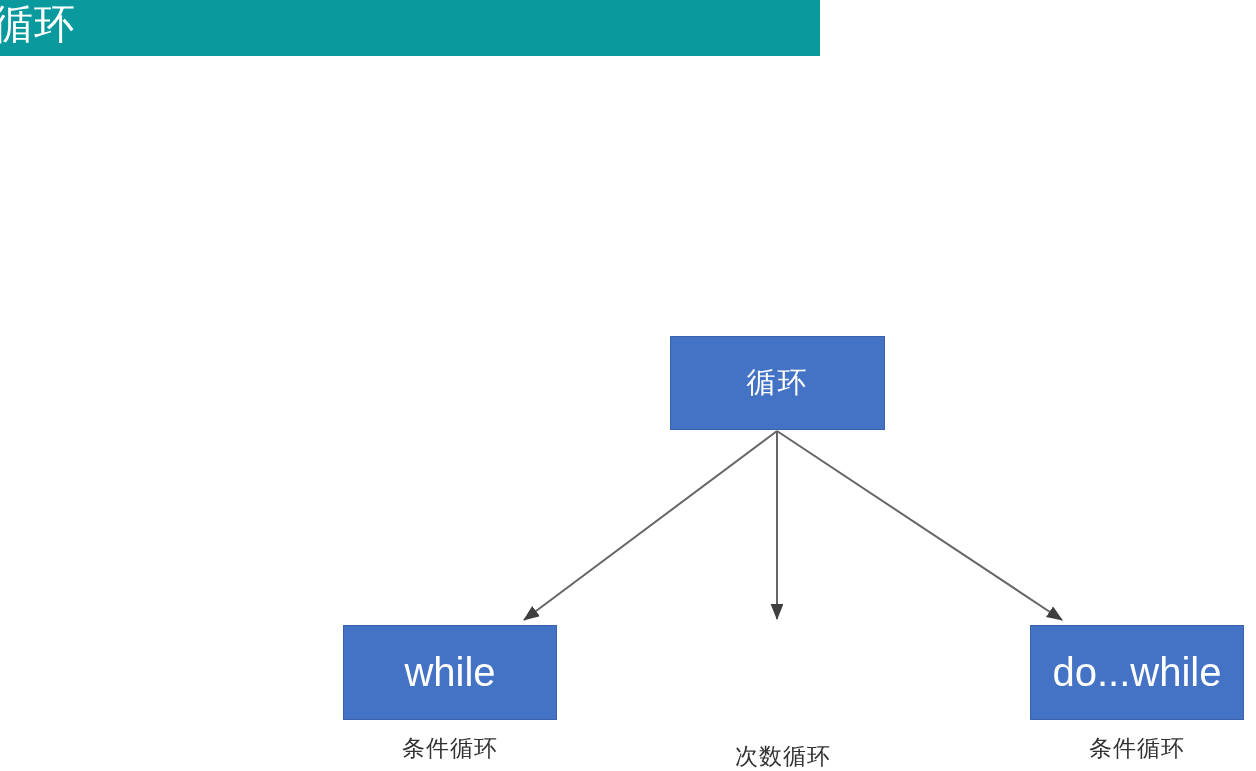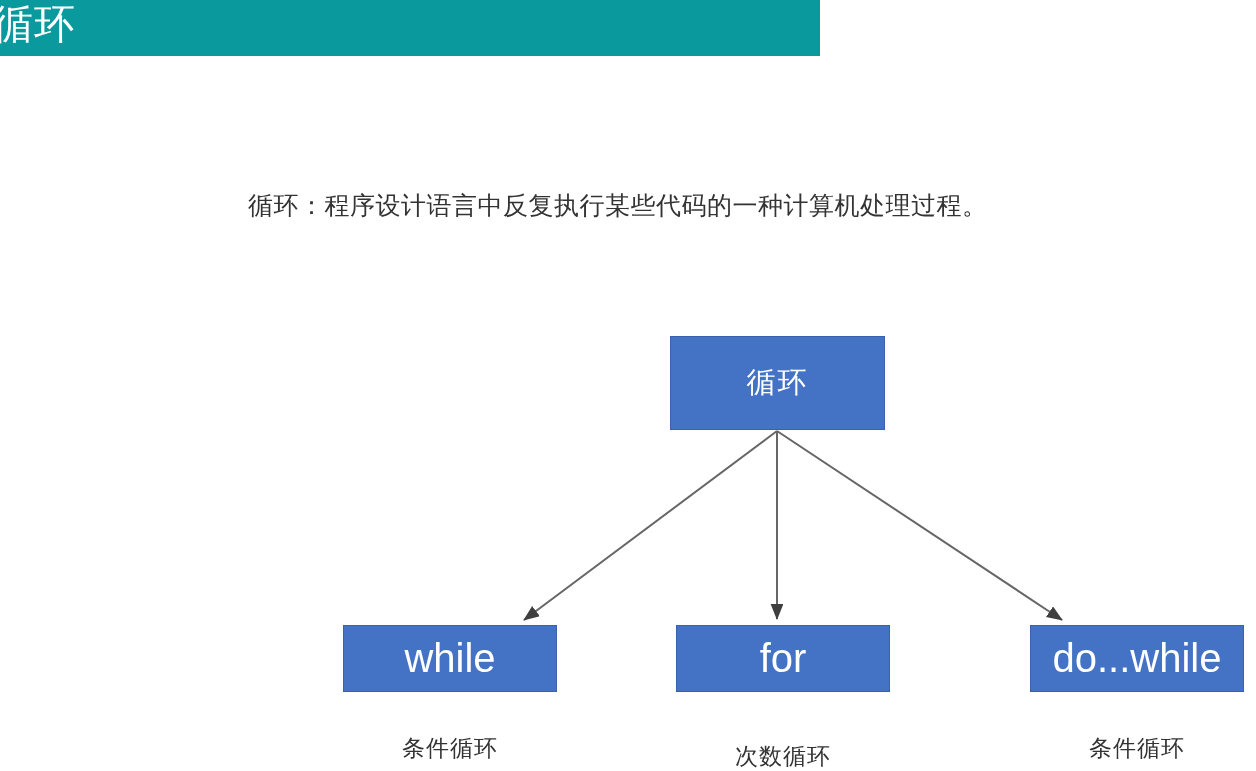--- a/index.html
+++ b/index.html
@@ -83,21 +83,21 @@
   }
   .node-box.root {
     left: 670px;
     top: 336px;
     width: 215px;
     height: 94px;
   }
   .node-box.leaf {
     top: 625px;
     width: 214px;
-    height: 67px;
+    height: 95px;
   }
   #node-while  { left: 343px; }
   #node-for    { left: 676px; }
   #node-dowhile{ left: 1030px; text-align: center; }
 
   .node-label-cn {
     font-family: "Liberation Serif", "DejaVu Serif", serif;
     font-size: 29px;
     letter-spacing: 2px;
   }
@@ -125,21 +125,20 @@
   #caption-dowhile{ left: 1030px; }
 </style>
 </head>
 <body>
 
 <div id="title-banner">
   <div id="title-text">循环</div>
 </div>
 
 <div id="body-text">
-  <div class="body-line">循环：程序设计语言中反复执行某些代码的一种计算机处理过程。</div>
 </div>
 
 <div id="diagram">
 
   <svg id="arrow-layer" viewBox="0 0 1256 771" xmlns="http://www.w3.org/2000/svg">
     <defs>
       <marker id="arrowhead" markerWidth="9" markerHeight="9" refX="7.5" refY="3.2" orient="auto" markerUnits="strokeWidth">
         <path d="M0,0 L8,3.2 L0,6.4 z" fill="#3f3f3f"></path>
       </marker>
     </defs>
@@ -152,23 +151,20 @@
   </svg>
 
   <div class="node-box root">
     <span class="node-label-cn">循环</span>
   </div>
 
   <div class="node-box leaf" id="node-while">
     <span class="node-label-en">while</span>
   </div>
 
-  <div class="node-box leaf" id="node-for">
-    <span class="node-label-en">for</span>
-  </div>
 
   <div class="node-box leaf" id="node-dowhile">
     <span class="node-label-en">do...while</span>
   </div>
 
   <div class="caption" id="caption-while">条件循环</div>
   <div class="caption" id="caption-for">次数循环</div>
   <div class="caption" id="caption-dowhile">条件循环</div>
 
 </div>

